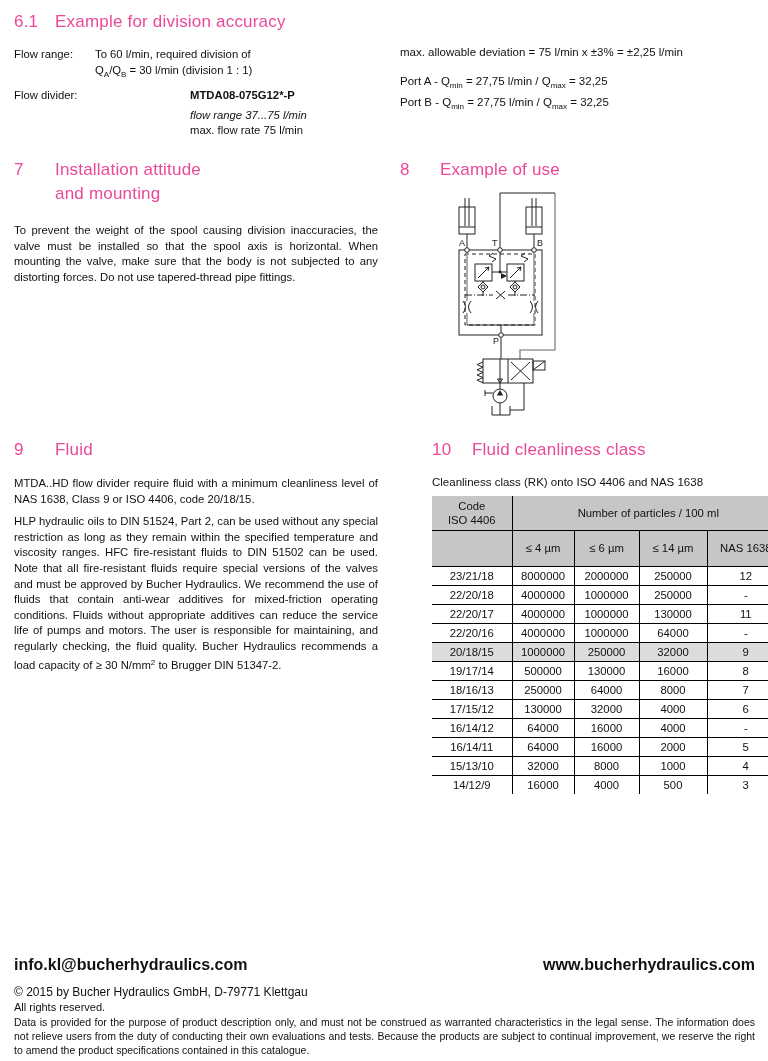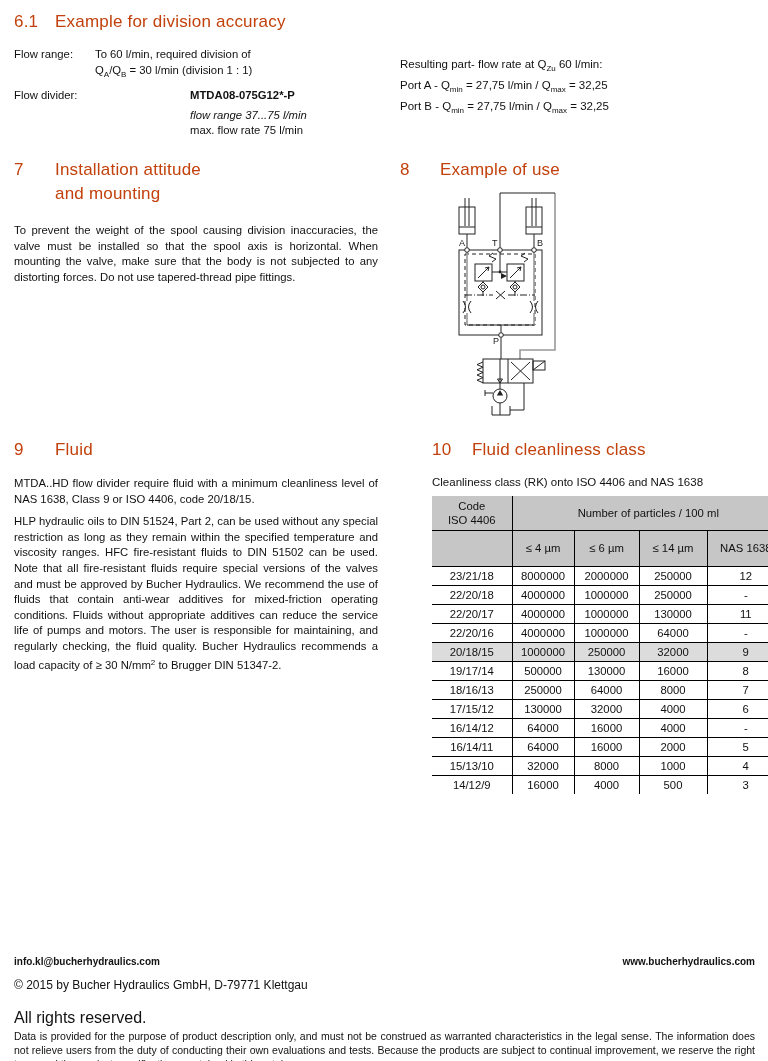--- a/index.html
+++ b/index.html
@@ -3,21 +3,21 @@
 <meta charset="utf-8">
 <style>
   * { margin:0; padding:0; box-sizing:border-box; }
   html,body { background:#fff; }
   body { font-family:"Liberation Sans", sans-serif; color:#111; }
   #page { position:relative; width:768px; height:1061px; background:#fff; overflow:hidden; }
 
   .block { position:absolute; }
 
   
-  .heading { display:flex; font-size:17px; line-height:24px; color:#c2410c; letter-spacing:.2px; }
+  .heading { display:flex; font-size:17px; line-height:24px; color:#ec4899; letter-spacing:.2px; }
   .heading .hnum { flex:0 0 41px; }
   .heading.right .hnum { flex:0 0 40px; }
 
   
   .body-text { font-size:11.3px; line-height:15.6px; text-align:justify; color:#111; }
   p + p { margin-top:7px; }
 
   sub.s { font-size:8px; vertical-align:-3px; }
   sup.s { font-size:8px; vertical-align:4px; }
 
@@ -38,23 +38,23 @@
   table.clean td, table.clean th { border:1px solid #000; text-align:center; font-weight:400; padding:0 2px; }
   table.clean tr.hdr1 td { background:#c6c6c6; height:34px; vertical-align:middle; line-height:14px; }
   table.clean tr.hdr2 td { background:#c6c6c6; height:36px; }
   table.clean tr.data td { height:19px; }
   table.clean tr.hl td { background:#dcdcdc; }
 
   .subtitle { font-size:11.5px; margin:14px 0 8px 0; }
 
   
   #footer { left:14px; top:956px; width:741px; }
-  .f-line1 { display:flex; justify-content:space-between; font-size:10px; font-weight:700; }
+  .f-line1 { display:flex; justify-content:space-between; font-size:16px; font-weight:700; }
   .f-copy { margin-top:11px; font-size:12px; }
-  .f-rights { margin-top:17px; font-size:16px; }
+  .f-rights { margin-top:2px; font-size:11px; }
   .f-disc { margin-top:2px; font-size:10.5px; line-height:14.2px; text-align:justify; }
 
   
   .diagram-wrap { margin:8px 0 0 47px; }
   svg .blk { stroke:#222; stroke-width:1; fill:none; }
   svg .gry { stroke:#999; stroke-width:1.6; fill:none; }
   svg .dsh { stroke:#222; stroke-width:1; fill:none; stroke-dasharray:4 3; }
   svg .ddt { stroke:#222; stroke-width:1; fill:none; stroke-dasharray:7 2 1 2; }
   svg .fil { fill:#222; stroke:none; }
   svg .prt { fill:#fff; stroke:#222; stroke-width:1; }
@@ -83,24 +83,22 @@
         <span>
           <span class="model-name">MTDA08-075G12*-P</span><br>
           <span class="model-sub" style="display:inline-block;font-style:italic;">flow range 37...75 l/min</span><br>
           <span>max. flow rate 75 l/min</span>
         </span>
       </div>
     </div>
   </div>
 
   <div class="block calc" style="left:400px; top:44px; width:358px;">
+    <div>max. allowable deviation = 75 l/min x ±3% = ±2,25 l/min</div>
     <div class="gap"></div>
-    <div>
-      <span>Resulting part- flow rate at Q</span><sub class="s">Zu</sub><span> 60 l/min:</span>
-    </div>
     <div>
       <span>Port A - Q</span><sub class="s">min</sub><span> = 27,75 l/min / Q</span><sub class="s">max</sub><span> = 32,25</span>
     </div>
     <div>
       <span>Port B - Q</span><sub class="s">min</sub><span> = 27,75 l/min / Q</span><sub class="s">max</sub><span> = 32,25</span>
     </div>
   </div>
 
   <div class="block" style="left:14px; top:158px; width:364px;">
     <div class="heading">

